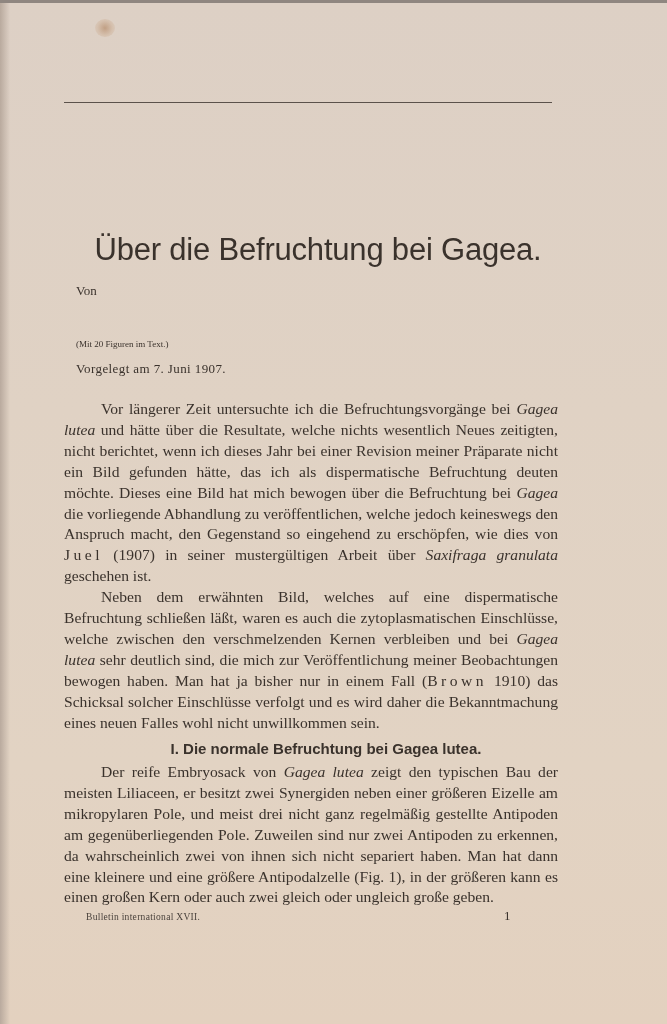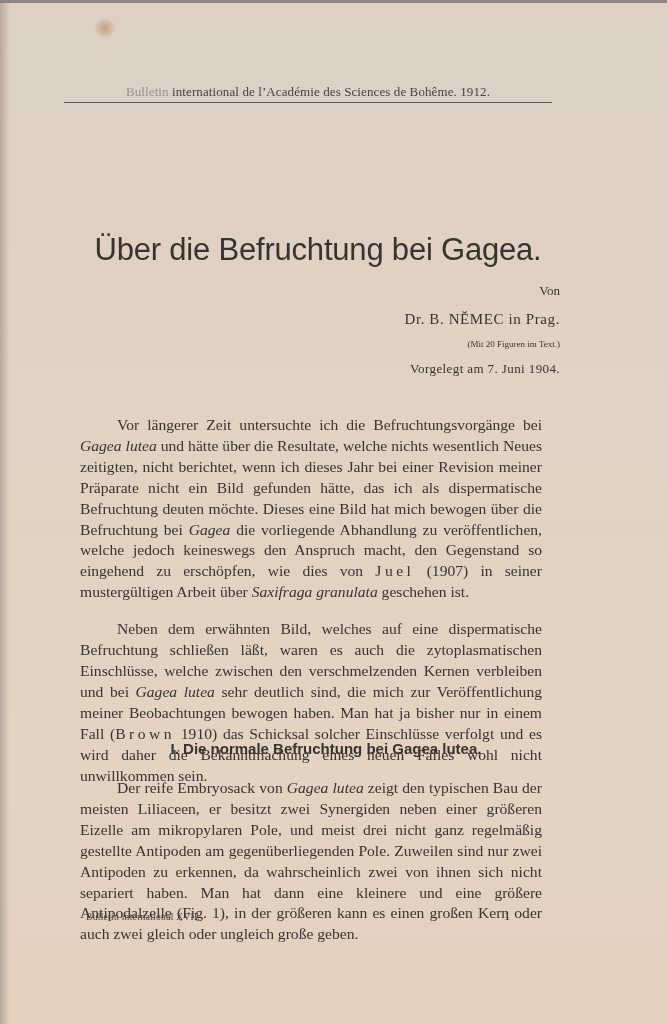--- a/index.html
+++ b/index.html
@@ -71,41 +71,41 @@
       text-align: center;
       font-family: "Liberation Sans", "DejaVu Sans", sans-serif;
       font-size: 31px;
       font-weight: normal;
       color: #3a322c;
       letter-spacing: -0.2px;
       margin: 8px;
     }
     .centered {
       position: absolute;
-      left: 60px;
+      left: 76px;
       width: 500px;
-      text-align: right;
+      text-align: left;
       color: #3a322c;
     }
     .von { top: 283px; font-size: 13px; }
     .author { top: 311px; font-size: 15px; letter-spacing: 0.6px; }
     .figs { top: 339px; font-size: 9px; }
     .presented { top: 361px; font-size: 13px; letter-spacing: 0.4px; }
 
     .body {
       position: absolute;
       left: 64px;
       width: 494px;
       font-size: 15.6px;
       line-height: 20.9px;
       text-align: justify;
       color: #3a322c;
     }
     .body p {
-      margin: 16px;
+      margin: 0;
       text-indent: 37px;
     }
     .body p + p { margin-top: 0; }
     .body i { font-style: italic; }
     .body .spaced { letter-spacing: 3.5px; }
 
     .block1 { top: 399px; }
     .section-heading {
       position: absolute;
       left: 60px;
@@ -135,29 +135,27 @@
       font-size: 13px;
       color: #3a322c;
     }
   </style>
 </head>
 <body>
 
 <div class="page">
   <div class="stain"></div>
 
-  <div class="running-head"><span class="faded">Bulletin</span><span> international de l’Académie des Sciences de Bohême. 1912.</span></div>
   <div class="rule"></div>
 
   <h1 class="title">Über die Befruchtung bei Gagea.</h1>
 
   <div class="centered von">Von</div>
-  <div class="centered author">Dr. B. NĚMEC in Prag.</div>
   <div class="centered figs">(Mit 20 Figuren im Text.)</div>
-  <div class="centered presented">Vorgelegt am 7. Juni 1904.</div>
+  <div class="centered presented">Vorgelegt am 7. Juni 1907.</div>
 
   <div class="body block1">
     <p><span>Vor längerer Zeit untersuchte ich die Befruchtungsvorgänge bei </span><i>Gagea lutea</i><span> und hätte über die Resultate, welche nichts wesentlich Neues zeitigten, nicht berichtet, wenn ich dieses Jahr bei einer Revision meiner Präparate nicht ein Bild gefunden hätte, das ich als dispermatische Befruchtung deuten möchte. Dieses eine Bild hat mich bewogen über die Befruchtung bei </span><i>Gagea</i><span> die vorliegende Abhandlung zu veröffentlichen, welche jedoch keineswegs den Anspruch macht, den Gegenstand so eingehend zu erschöpfen, wie dies von </span><span class="spaced">Juel</span><span> (1907) in seiner mustergültigen Arbeit über </span><i>Saxifraga granulata</i><span> geschehen ist.</span></p>
     <p><span>Neben dem erwähnten Bild, welches auf eine dispermatische Befruchtung schließen läßt, waren es auch die zytoplasmatischen Einschlüsse, welche zwischen den verschmelzenden Kernen verbleiben und bei </span><i>Gagea lutea</i><span> sehr deutlich sind, die mich zur Veröffentlichung meiner Beobachtungen bewogen haben. Man hat ja bisher nur in einem Fall (</span><span class="spaced">Brown</span><span> 1910) das Schicksal solcher Einschlüsse verfolgt und es wird daher die Bekanntmachung eines neuen Falles wohl nicht unwillkommen sein.</span></p>
   </div>
 
   <h2 class="section-heading">I. Die normale Befruchtung bei Gagea lutea.</h2>
 
   <div class="body block2">
     <p><span>Der reife Embryosack von </span><i>Gagea lutea</i><span> zeigt den typischen Bau der meisten Liliaceen, er besitzt zwei Synergiden neben einer größeren Eizelle am mikropylaren Pole, und meist drei nicht ganz regelmäßig gestellte Antipoden am gegenüberliegenden Pole. Zuweilen sind nur zwei Antipoden zu erkennen, da wahrscheinlich zwei von ihnen sich nicht separiert haben. Man hat dann eine kleinere und eine größere Antipodalzelle (Fig. 1), in der größeren kann es einen großen Kern oder auch zwei gleich oder ungleich große geben.</span></p>

